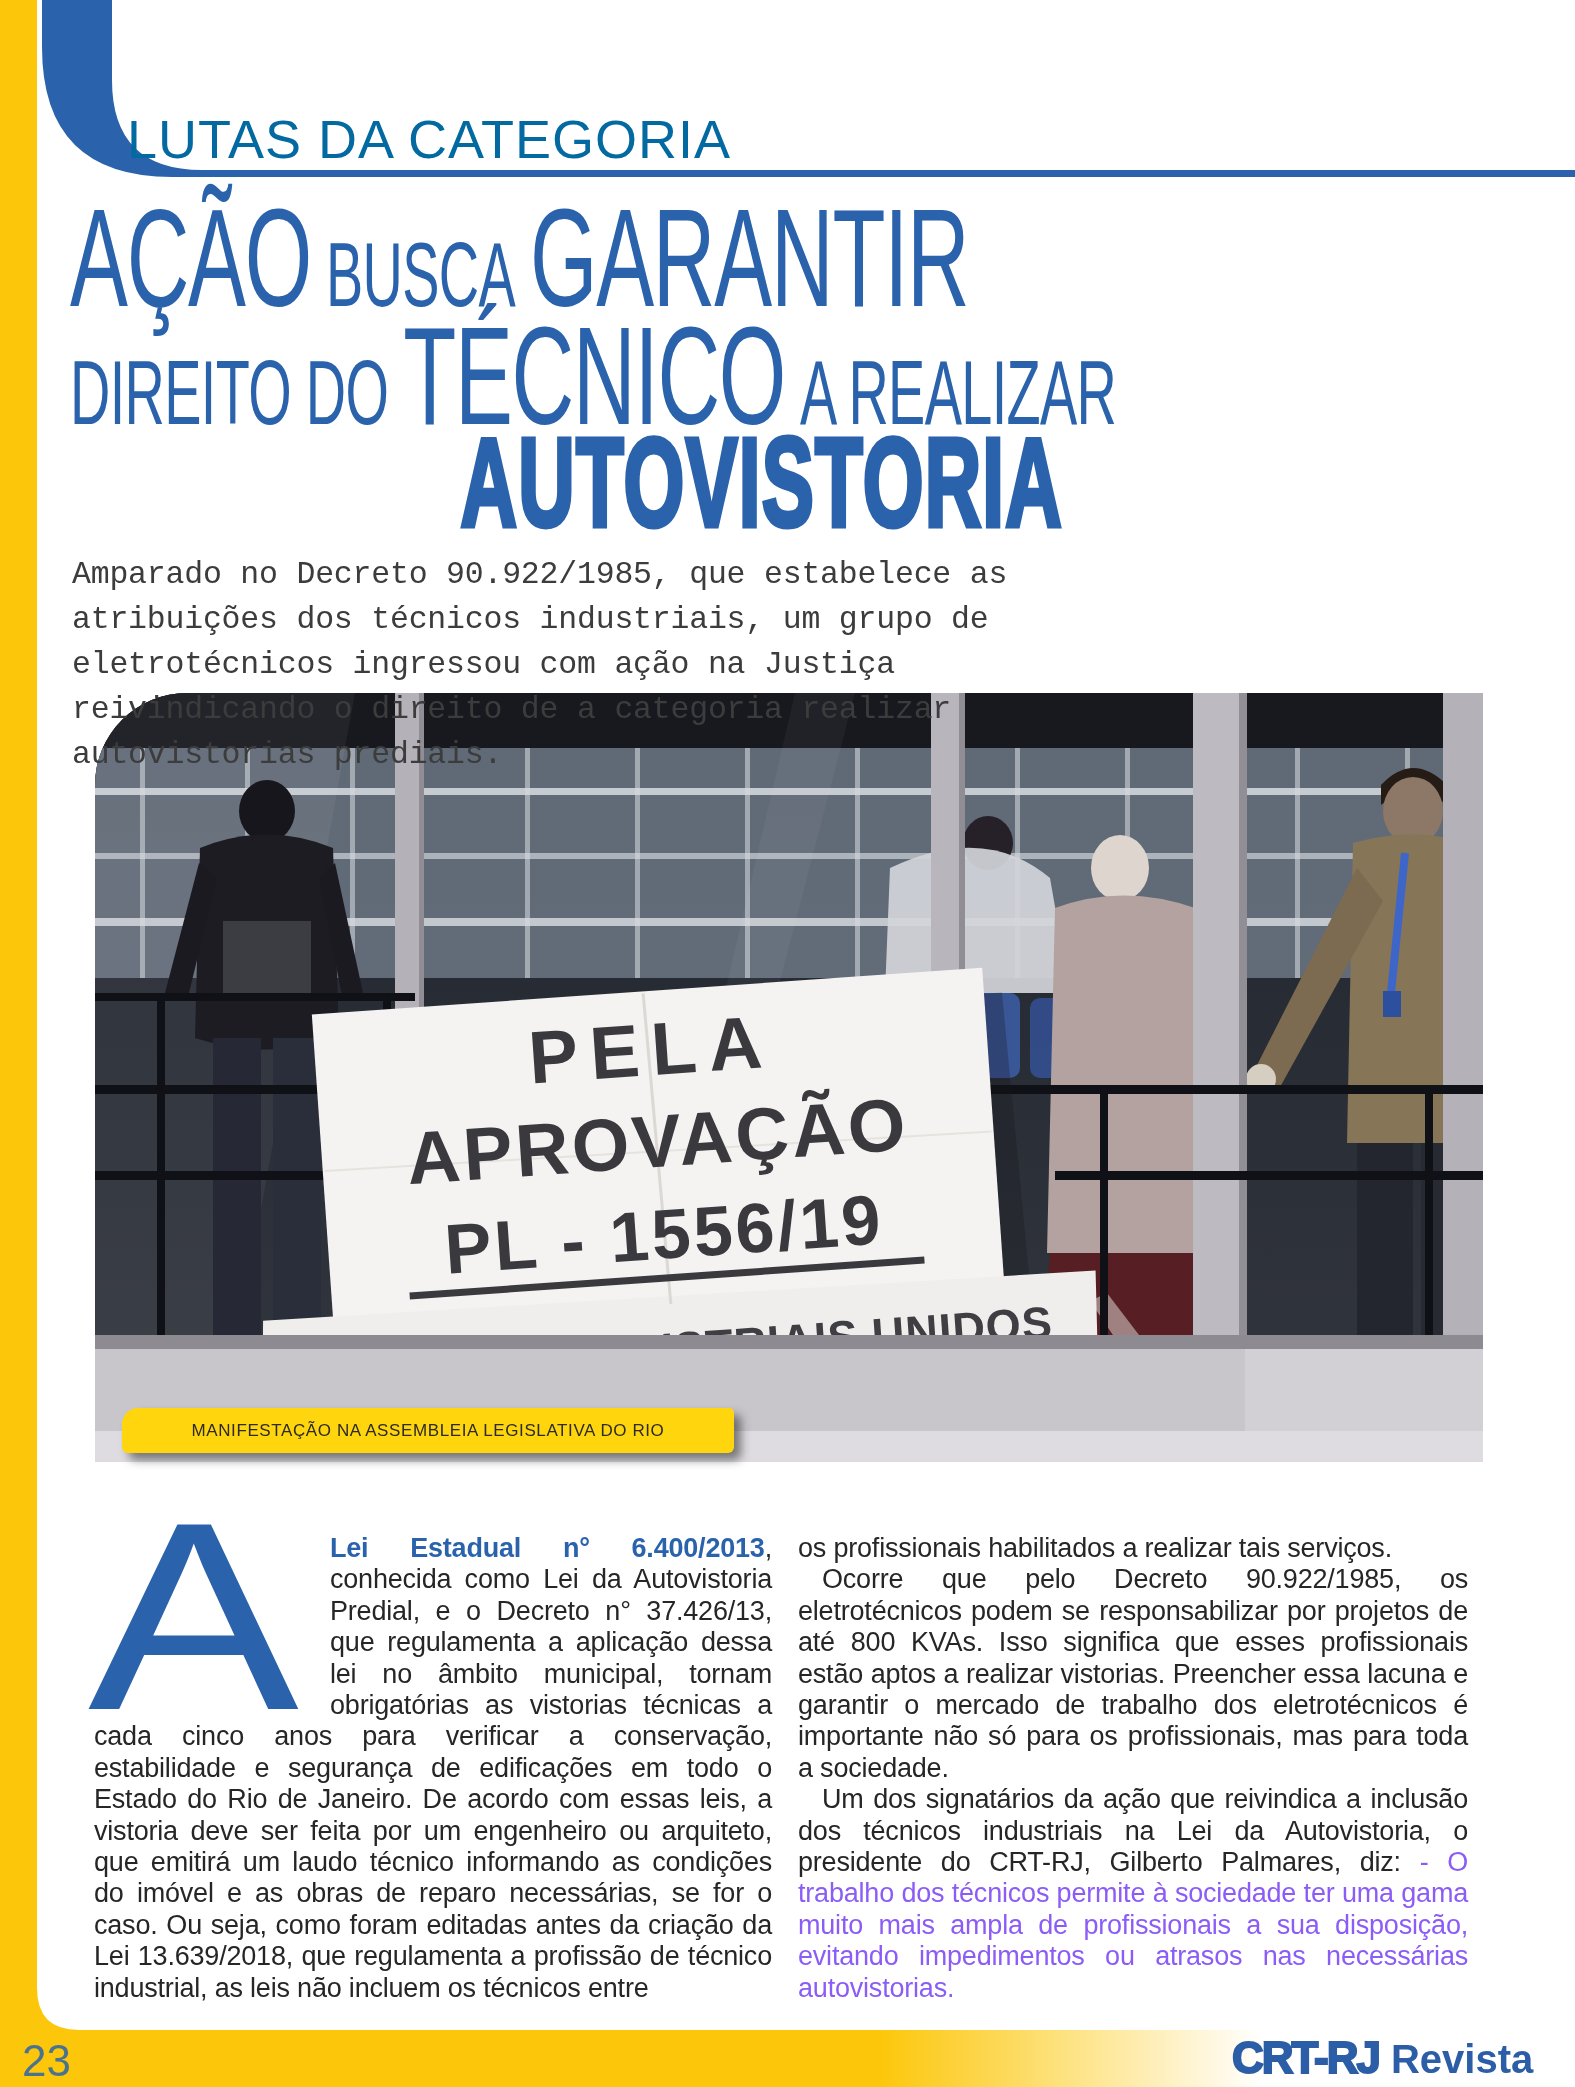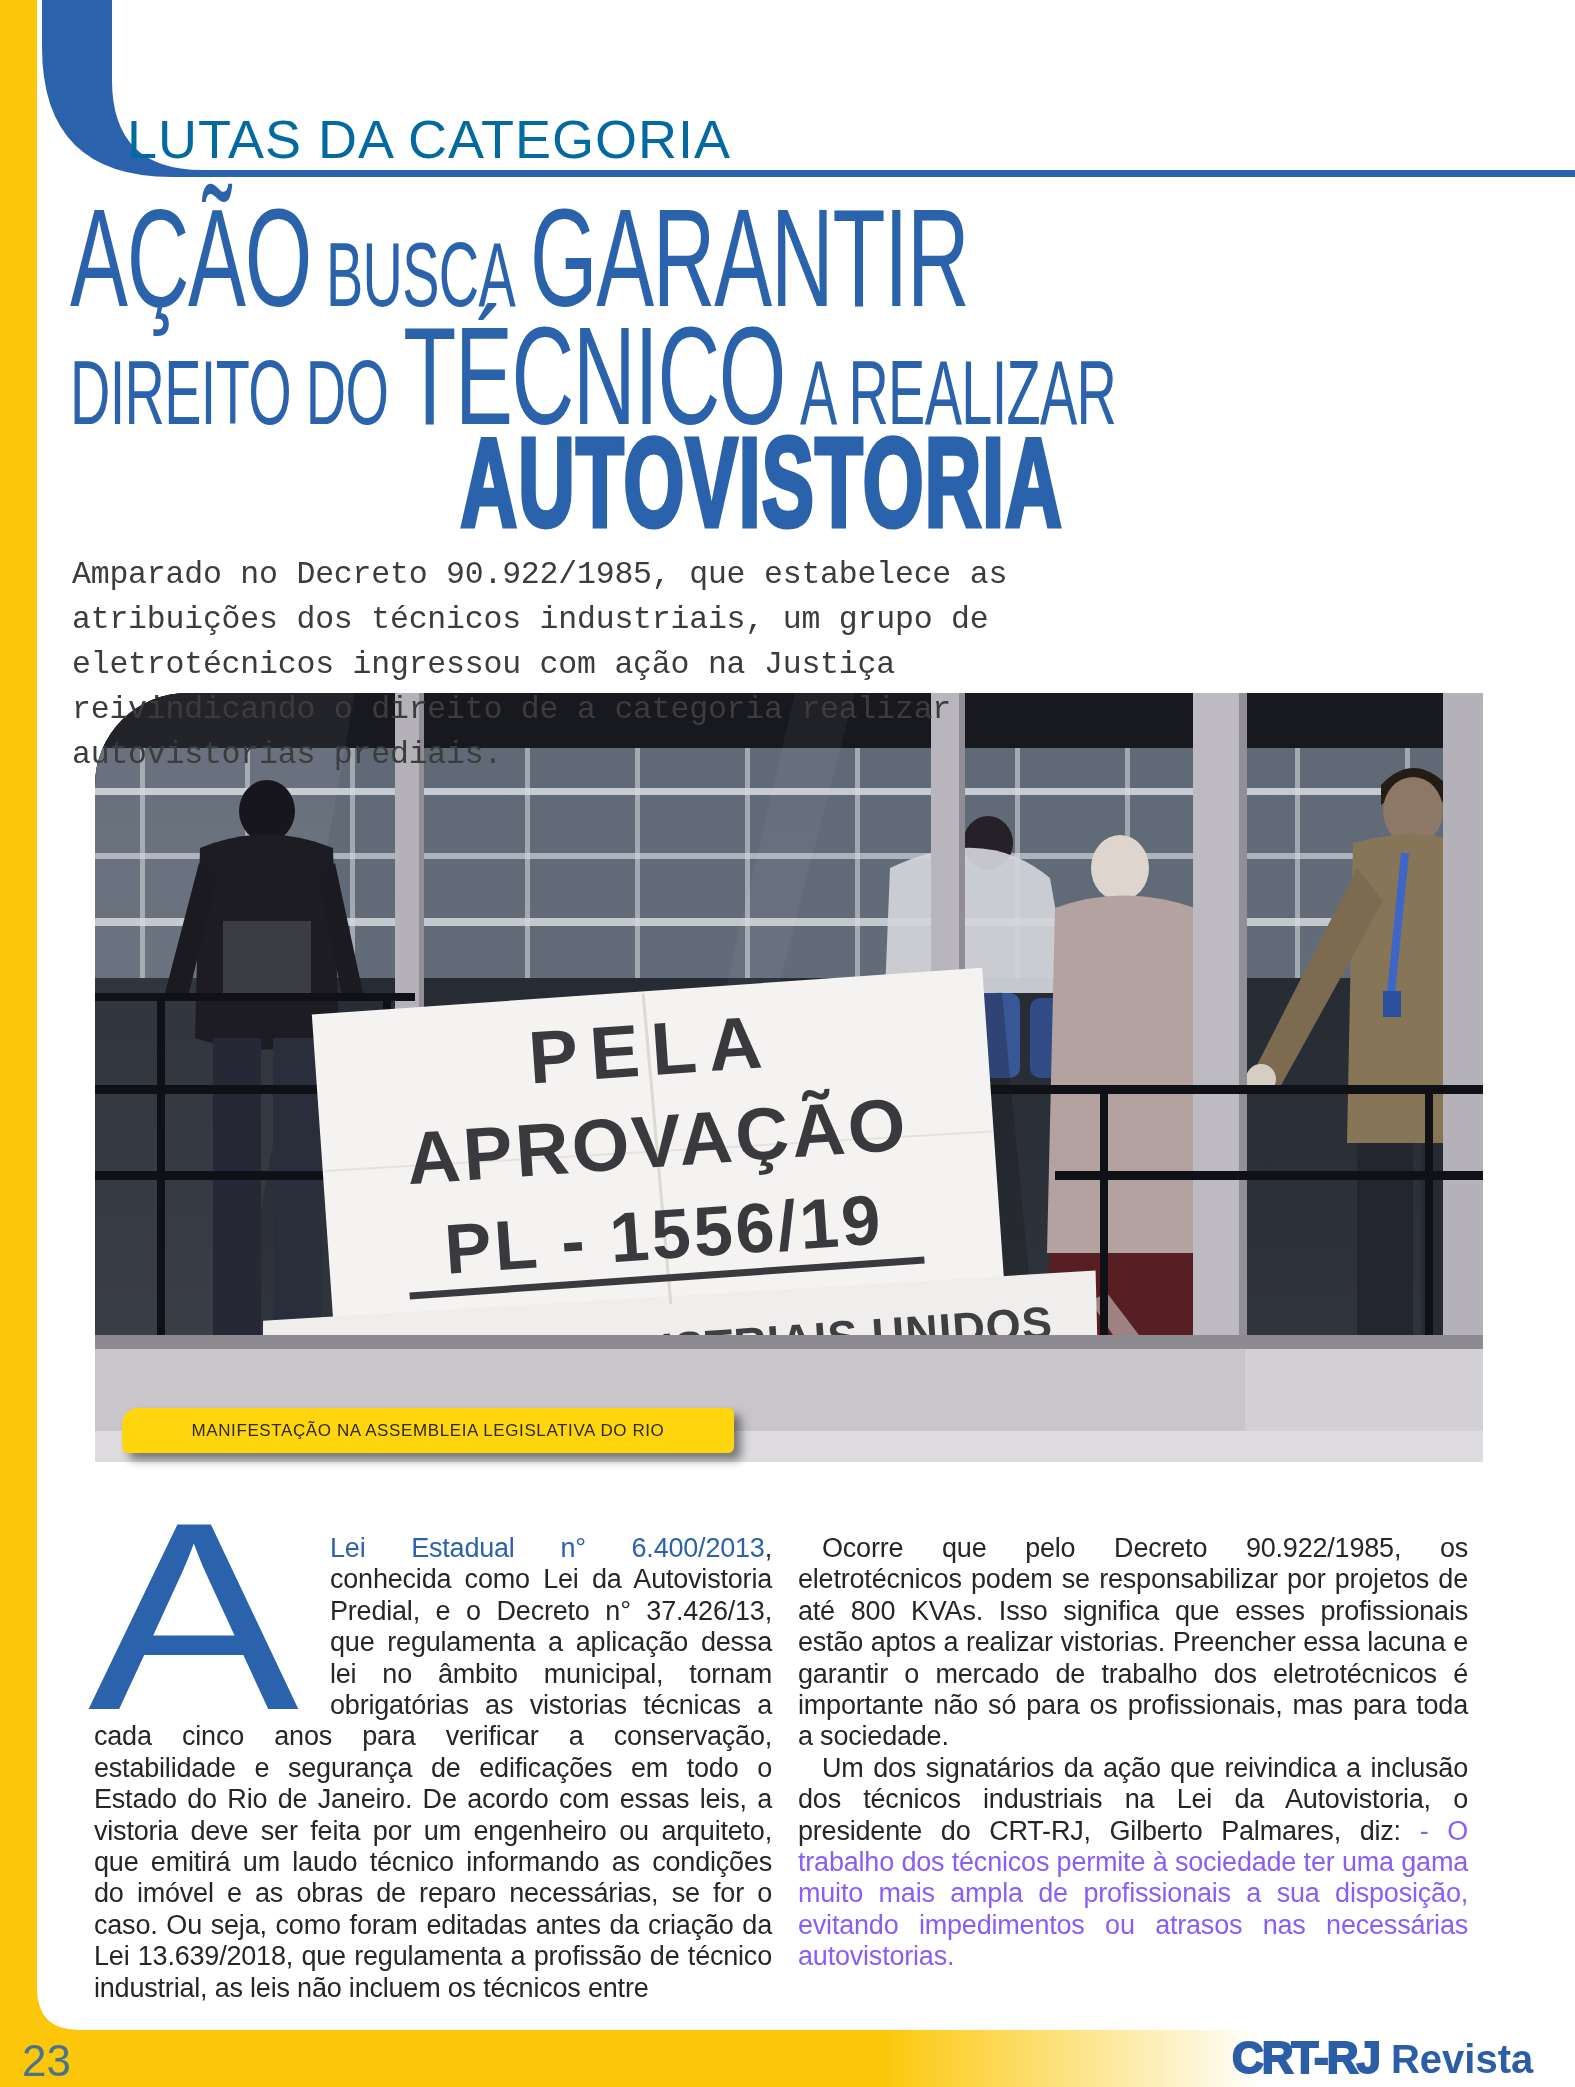--- a/index.html
+++ b/index.html
@@ -59,21 +59,21 @@
     top:1533px;font-size:27px;line-height:31.4px;color:#262626;
     text-align:justify;z-index:3;letter-spacing:-0.2px;
   }
   .col-left{left:94px;width:678px;}
   .col-right{left:798px;width:670px;}
   .dropcap{
     float:left;width:228px;height:152px;overflow:visible;
     font-size:268px;line-height:150px;font-weight:400;color:#2a63ac;
     margin:8px 14px 0 -6px;transform:scaleX(1.18);transform-origin:left top;
   }
-  .lead-in{color:#2a63ac;font-weight:400;}
+  .lead-in{color:#2a63ac;font-weight:700;}
   .bodycol p{margin:0;}
   .bodycol p.indent{text-indent:24px;}
   .quote{color:#8b5cf6;}
 
   
   .page-number{
     left:22px;top:2036px;font-size:44px;color:#4a7390;z-index:3;font-weight:400;
   }
   .logo{
     left:1232px;top:2033px;z-index:3;display:flex;align-items:baseline;gap:12px;
@@ -247,20 +247,21 @@
   <span>MANIFESTAÇÃO NA ASSEMBLEIA LEGISLATIVA DO RIO</span>
 </div>
 
 <div class="abs bodycol col-left">
   <p>
     <span class="dropcap">A</span><span class="lead-in">Lei Estadual n° 6.400/2013</span><span>, conhecida como Lei da Autovistoria Predial, e o Decreto n° 37.426/13, que regulamenta a aplicação dessa lei no âmbito municipal, tornam obrigatórias as vistorias técnicas a cada cinco anos para verificar a conservação, estabilidade e segurança de edificações em todo o Estado do Rio de Janeiro. De acordo com essas leis, a vistoria deve ser feita por um engenheiro ou arquiteto, que emitirá um laudo técnico informando as condições do imóvel e as obras de reparo necessárias, se for o caso. Ou seja, como foram editadas antes da criação da Lei 13.639/2018, que regulamenta a profissão de técnico industrial, as leis não incluem os técnicos entre</span>
   </p>
 </div>
 
 <div class="abs bodycol col-right">
+  <p>os profissionais habilitados a realizar tais serviços.</p>
   <p class="indent">Ocorre que pelo Decreto 90.922/1985, os eletrotécnicos podem se responsabilizar por projetos de até 800 KVAs. Isso significa que esses profissionais estão aptos a realizar vistorias. Preencher essa lacuna e garantir o mercado de trabalho dos eletrotécnicos é importante não só para os profissionais, mas para toda a sociedade.</p>
   <p class="indent">
     <span>Um dos signatários da ação que reivindica a inclusão dos técnicos industriais na Lei da Autovistoria, o presidente do CRT-RJ, Gilberto Palmares, diz: </span><span class="quote">- O trabalho dos técnicos permite à sociedade ter uma gama muito mais ampla de profissionais a sua disposição, evitando impedimentos ou atrasos nas necessárias autovistorias.</span>
   </p>
 </div>
 
 <div class="abs page-number">23</div>
 <div class="abs logo">
   <span class="brand">CRT-RJ</span>
   <span class="brand-suffix">Revista</span>

